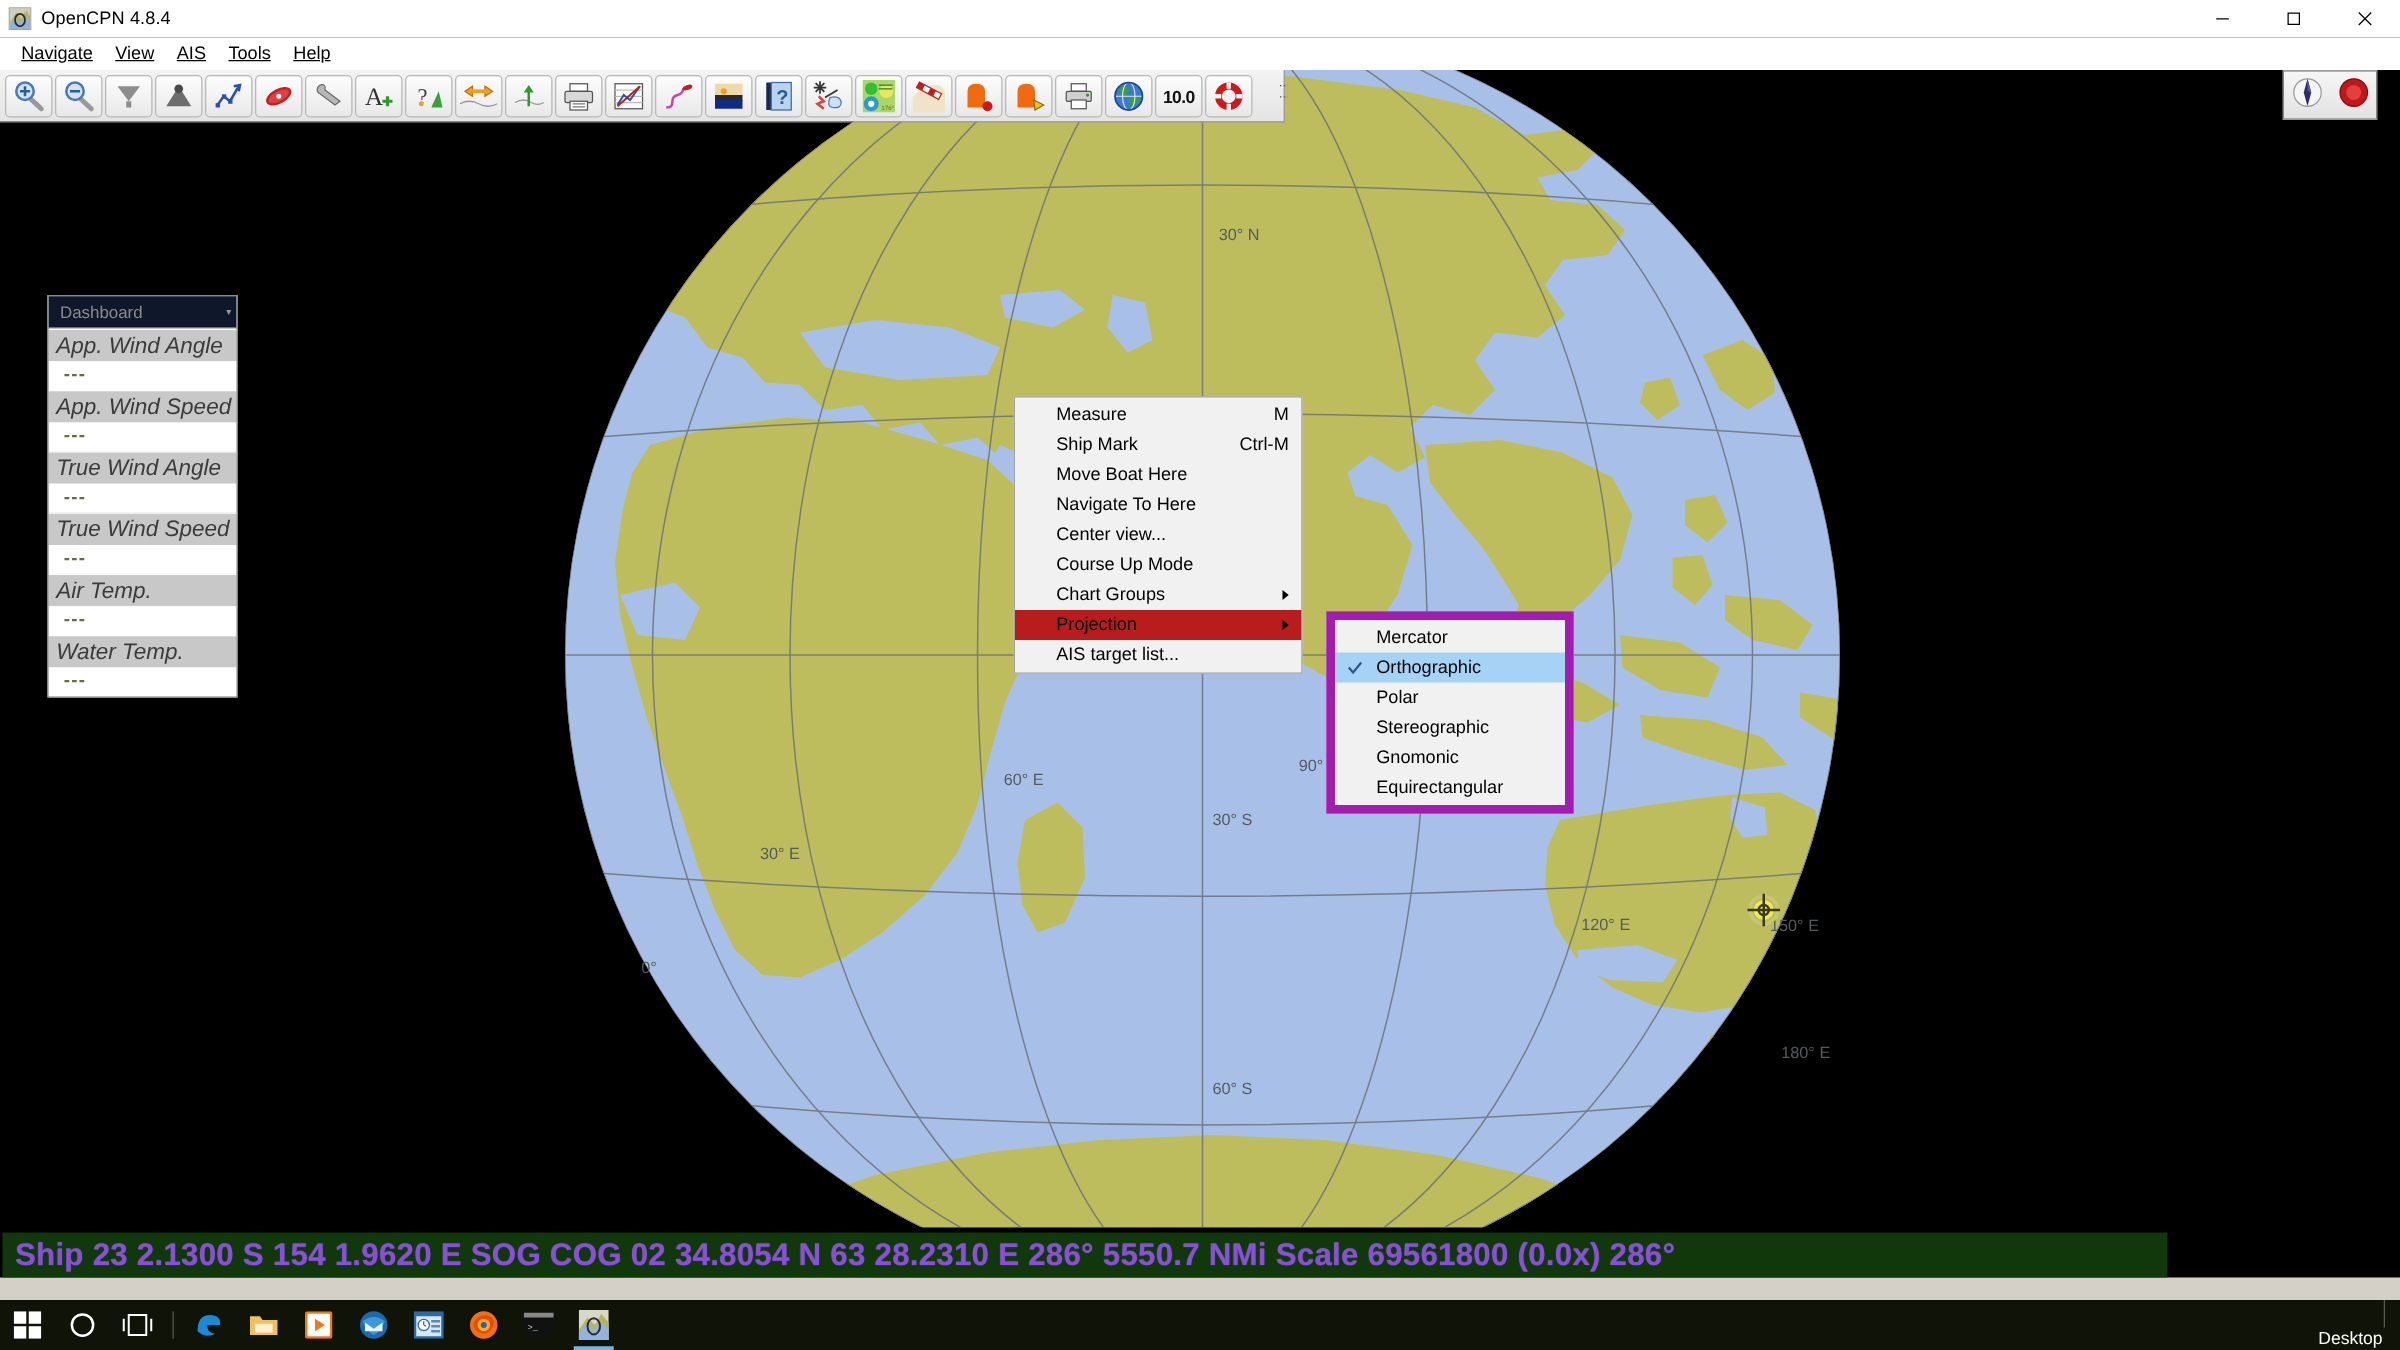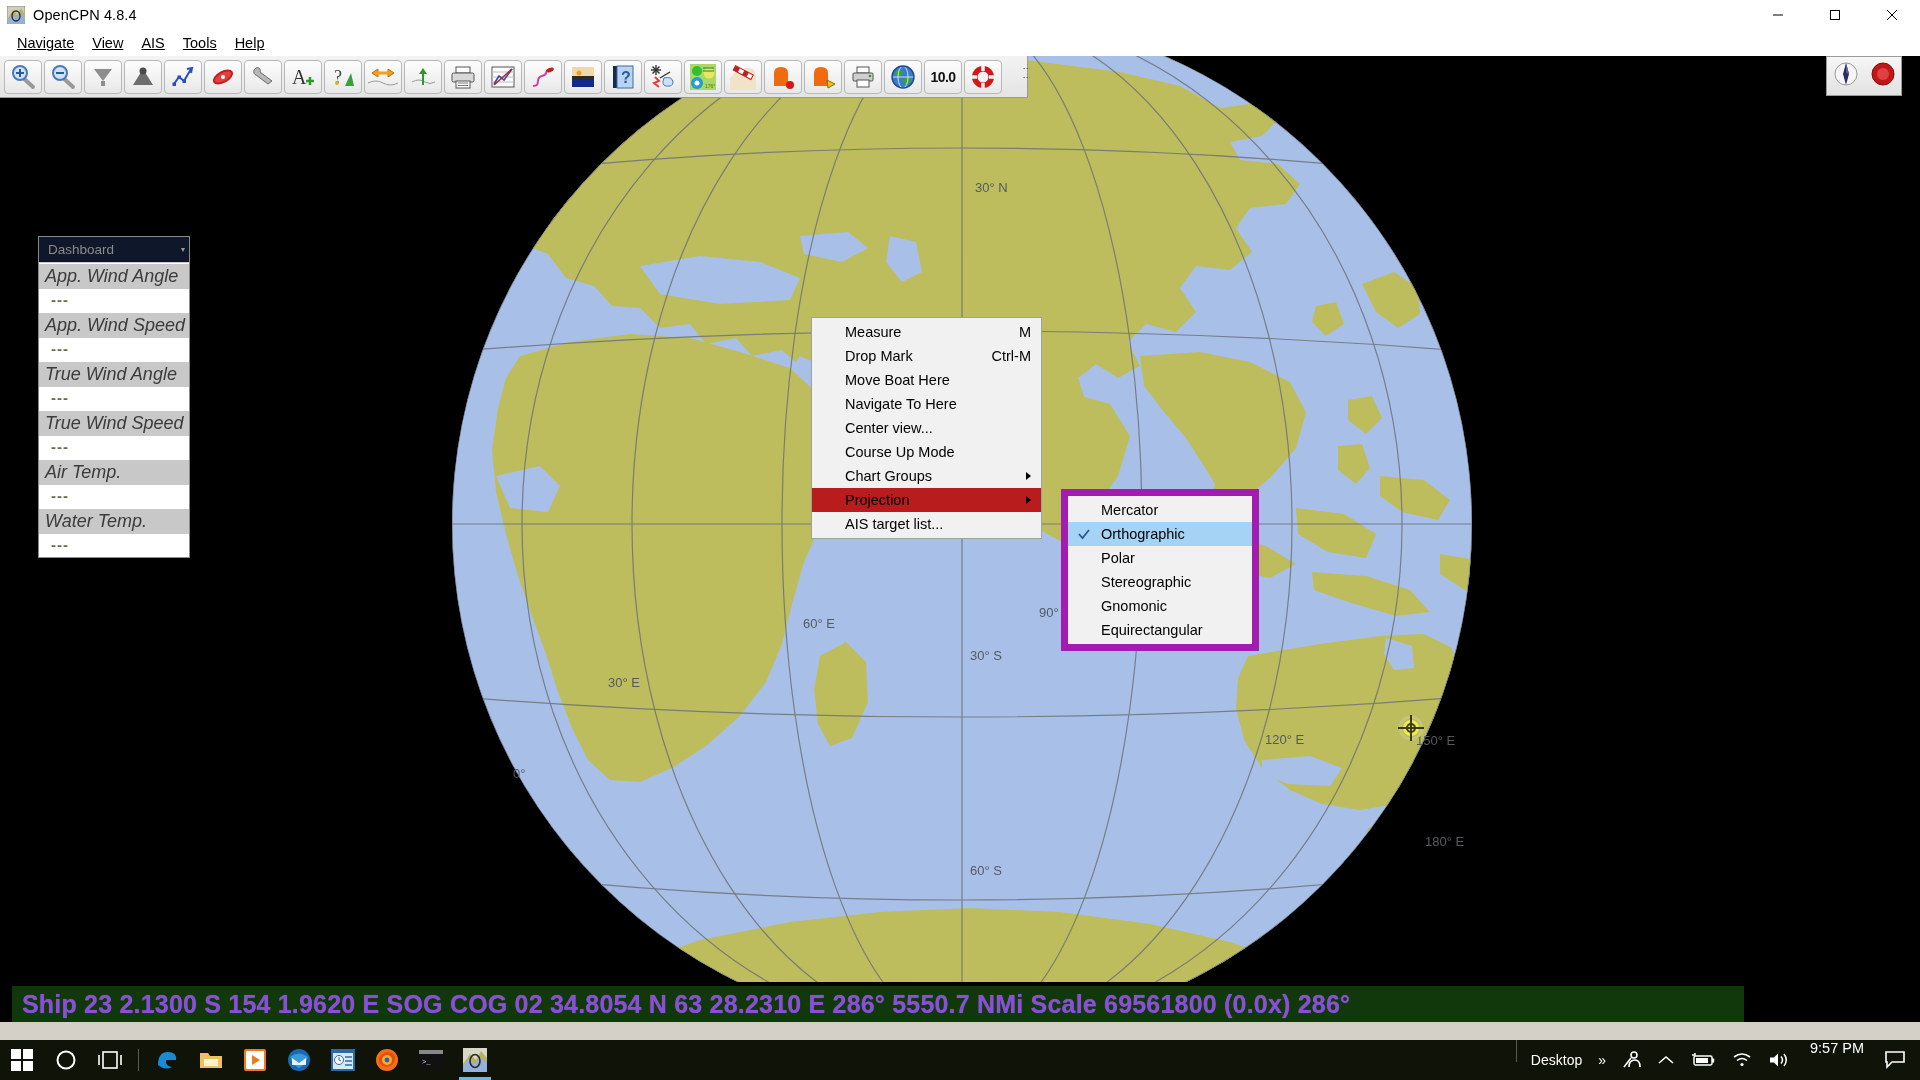--- a/index.html
+++ b/index.html
@@ -125,21 +125,21 @@
     font-size: 14.5px; color: #000; position: relative; white-space: nowrap;
   }
   .sub-item.checked { background: #a5d3f5; }
   .sub-check {
     position: absolute; left: 9px; top: 50%; transform: translateY(-50%);
     width: 14px; height: 14px;
   }
 
   
   #statusbar {
-    position: absolute; left: 12px; bottom: 58px; width: 1732px; height: 36px;
+    position: absolute; left: 2px; bottom: 58px; width: 1732px; height: 36px;
     background: rgba(18,64,13,0.88); z-index: 30;
     display: flex; align-items: center; padding-left: 10px;
     font-family: "Liberation Sans", sans-serif;
   }
   #status-text {
     font-size: 25px; font-weight: bold; color: #8a4fd8;
     text-shadow: 0 0 1px rgba(160,110,230,0.6);
     letter-spacing: 0.2px; white-space: nowrap;
   }
   #status-fill {
@@ -155,21 +155,21 @@
   }
   .task-icon {
     width: 44px; height: 40px; display: flex; align-items: center; justify-content: center;
     position: relative; flex: none;
   }
   .task-icon.active::after {
     content: ""; position: absolute; bottom: 0; left: 6px; right: 6px;
     height: 3px; background: #6cb8e8;
   }
   .task-sep { width: 1px; height: 22px; background: #5a5a52; margin: 0 6px; flex: none; }
-  #tray { margin-left: auto; display: flex; align-items: flex-start; height: 40px; padding-right: 6px; }
+  #tray { margin-left: auto; display: flex; align-items: flex-end; height: 40px; padding-right: 6px; flex-direction: column; }
   .tray-item {
     height: 40px; display: flex; align-items: center; justify-content: center;
     padding: 0 8px; color: #fff; font-size: 14px; white-space: nowrap;
   }
   #tray-clock { font-size: 14.5px; color: #fff; padding: 0 12px; }
 </style>
 </head>
 <body>
 
 <div id="chart">
@@ -620,21 +620,21 @@
   <div class="dash-label">Water Temp.</div>
   <div class="dash-value">---</div>
 </div>
 
 <div id="ctxmenu">
   <div class="ctx-item">
     <span>Measure</span>
     <span class="ctx-accel">M</span>
   </div>
   <div class="ctx-item">
-    <span>Drop Mark</span>
+    <span>Ship Mark</span>
     <span class="ctx-accel">Ctrl-M</span>
   </div>
   <div class="ctx-item">
     <span>Move Boat Here</span>
   </div>
   <div class="ctx-item">
     <span>Navigate To Here</span>
   </div>
   <div class="ctx-item">
     <span>Center view...</span>

